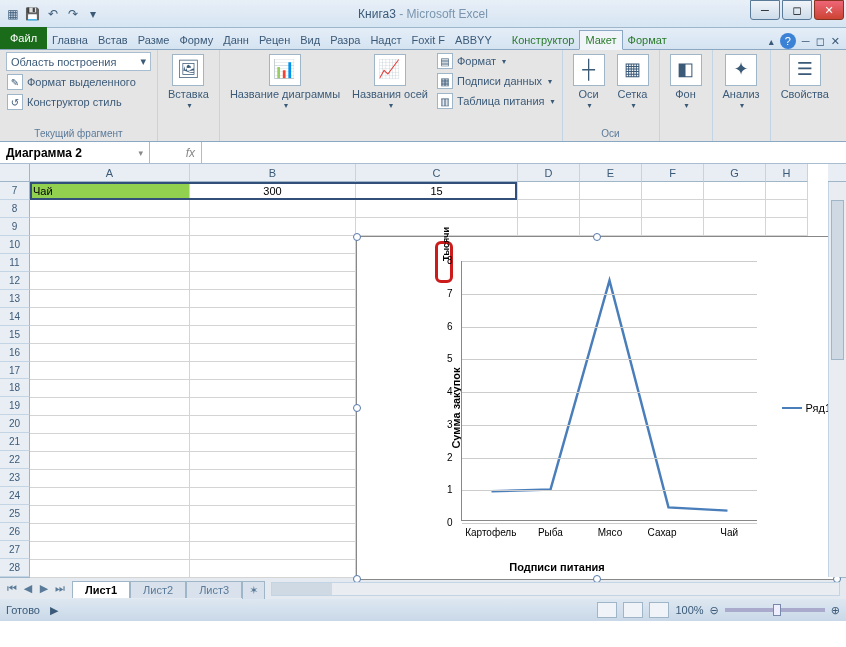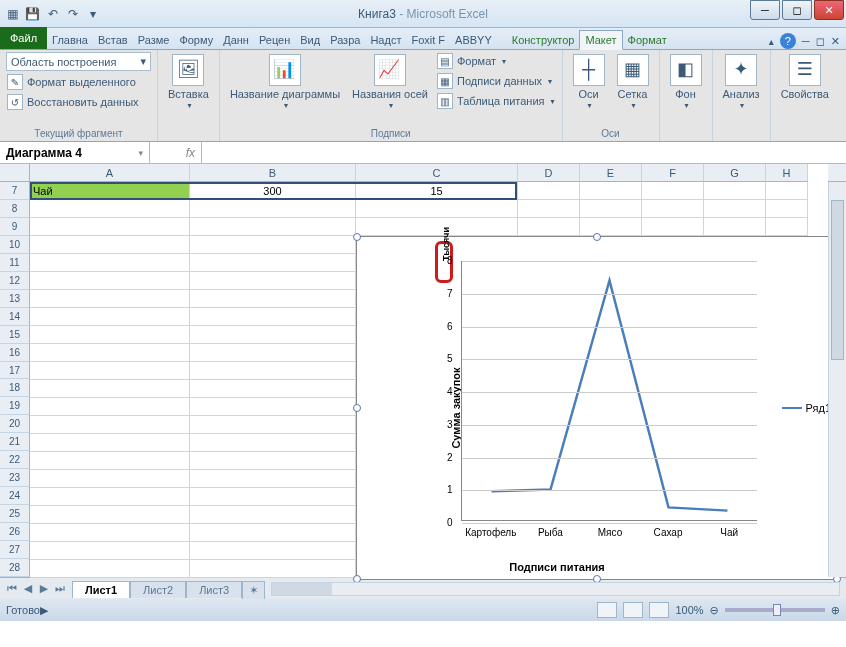--- a/index.html
+++ b/index.html
@@ -142,21 +142,21 @@
       <div class="ctl-sm" style="border:1px solid #a9bdd0;background:#fff;padding:2px 4px;justify-content:space-between">
         <span>Область построения</span>
           <span>▾</span>
       </div>
       <div class="ctl-sm">
         <div class="gicon-s">✎</div>
         <span>Формат выделенного</span>
       </div>
       <div class="ctl-sm">
         <div class="gicon-s">↺</div>
-        <span>Восстановить данных</span>
+        <span>Конструктор стиль</span>
       </div>
     </div>
     <div class="group-label">Текущий фрагмент</div>
   </div>
 
   <div class="group">
     <div class="group-body">
       <div class="ctl dd-arrow">
         <div class="gicon">🖼</div>
         <span>Вставка</span>
@@ -183,21 +183,20 @@
         <div class="ctl-sm dd-arrow">
             <div class="gicon-s">▦</div>
             <span>Подписи данных</span>
           </div>
         <div class="ctl-sm dd-arrow">
             <div class="gicon-s">▥</div>
             <span>Таблица питания</span>
           </div>
       </div>
     </div>
-    <div class="group-label">Подписи</div>
   </div>
 
   <div class="group">
     <div class="group-body">
       <div class="ctl dd-arrow">
           <div class="gicon">┼</div>
           <span>Оси</span>
         </div>
       <div class="ctl dd-arrow">
           <div class="gicon">▦</div>
@@ -231,21 +230,21 @@
           <div class="gicon">☰</div>
           <span>Свойства</span>
         </div>
     </div>
       <div class="group-label">&nbsp;</div>
   </div>
 </div>
 
 <div class="fbar">
   <div class="namebox">
-    <span style="font-weight:bold">Диаграмма 4</span>
+    <span style="font-weight:bold">Диаграмма 2</span>
       <span style="font-size:9px;color:#888">▾</span>
   </div>
   <div class="fx">fx</div>
   <div class="formula-input"></div>
 </div>
 
 <div class="colhdr-row">
   <div class="corner"></div>
   <div id="colhdrs" style="display:flex;flex:1">
       <div class="colhdr" style="width: 160px;">A</div>
@@ -499,21 +498,21 @@
         <div class="tick" style="right: 302px; left: 90px; position: absolute; top: 214.5px; width: auto;">2</div>
         <div class="tick" style="right: 302px; left: 90px; position: absolute; top: 181.75px; width: auto;">3</div>
         <div class="tick" style="right: 302px; left: 90px; position: absolute; top: 149px; width: auto;">4</div>
         <div class="tick" style="right: 302px; left: 90px; position: absolute; top: 116.25px; width: auto;">5</div>
         <div class="tick" style="right: 302px; left: 90px; position: absolute; top: 83.5px; width: auto;">6</div>
         <div class="tick" style="right: 302px; left: 90px; position: absolute; top: 50.75px; width: auto;">7</div>
         <div class="tick" style="right: 302px; left: 90px; position: absolute; top: 18px; width: auto;">8</div>
         <div class="tick" style="left: 105.8px; top: 290px; width: 56px; text-align: center;">Картофель</div>
         <div class="tick" style="left: 165.4px; top: 290px; width: 56px; text-align: center;">Рыба</div>
         <div class="tick" style="left: 225px; top: 290px; width: 56px; text-align: center;">Мясо</div>
-        <div class="tick" style="left: 283px; top: 290px; width: 56px; text-align: center;">Сахар</div>
+        <div class="tick" style="left: 277px; top: 290px; width: 56px; text-align: center;">Сахар</div>
         <div class="tick" style="left: 344.2px; top: 290px; width: 56px; text-align: center;">Чай</div>
       </div>
   </div>
   <div class="vscroll">
       <div class="thumb"></div>
     </div>
 </div>
 
 <div class="sheettabs">
   <div class="navbtns">
@@ -525,21 +524,21 @@
   <div class="stab" style="font-weight:bold">Лист1</div>
   <div class="stab inactive">Лист2</div>
   <div class="stab inactive">Лист3</div>
   <div class="stab inactive" style="padding:2px 6px">✶</div>
   <div class="hscroll">
       <div class="thumb"></div>
     </div>
 </div>
 
 <div class="status">
-  <div style="display:flex;align-items:center">
+  <div style="display:flex;gap:10px;align-items:center">
     <span>Готово</span>
     <span>▶</span>
   </div>
   <div class="right">
     <div class="viewbtn"></div>
     <div class="viewbtn"></div>
     <div class="viewbtn"></div>
     <span>100%</span>
     <span>⊖</span>
     <div class="zoom-slider">

